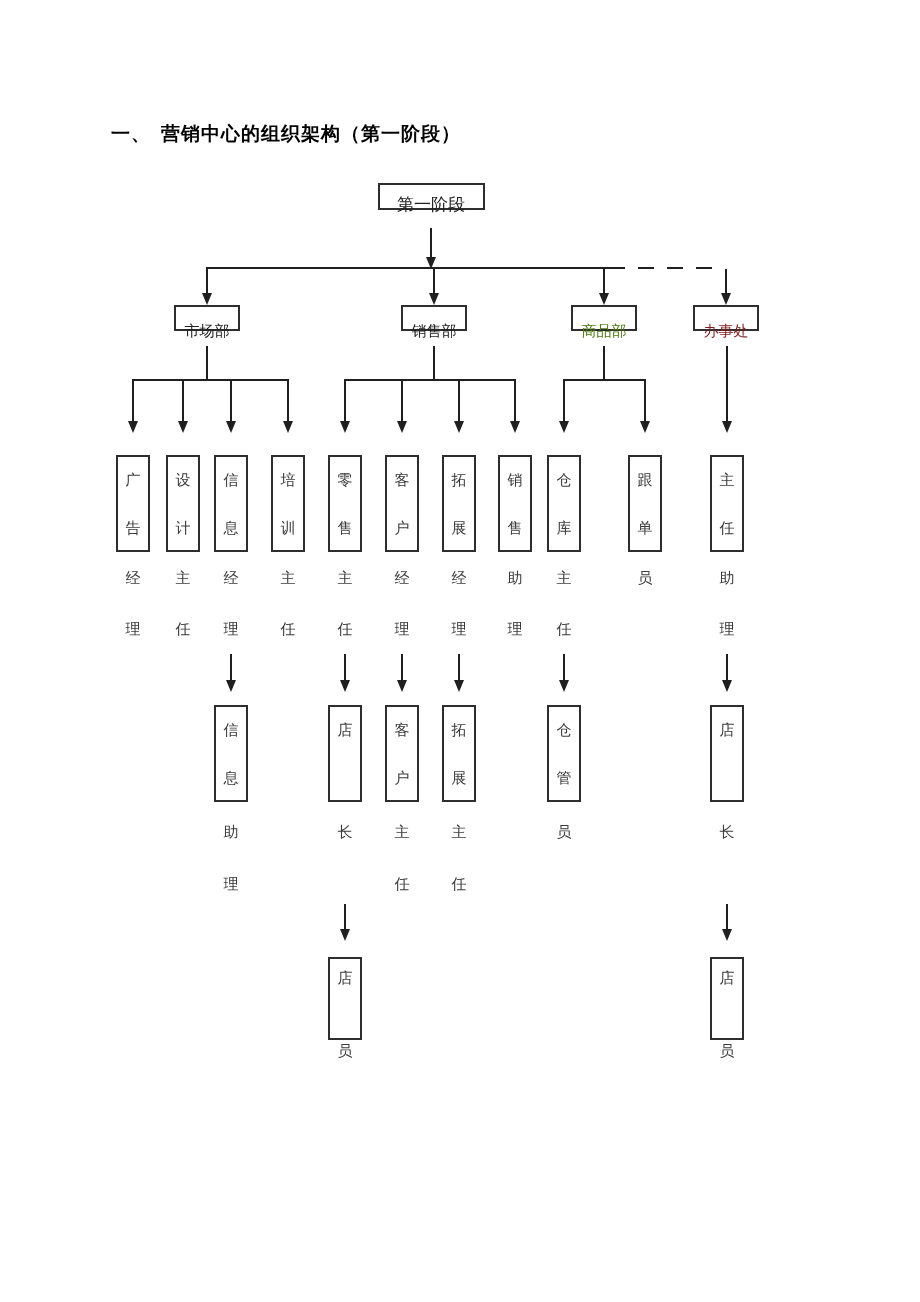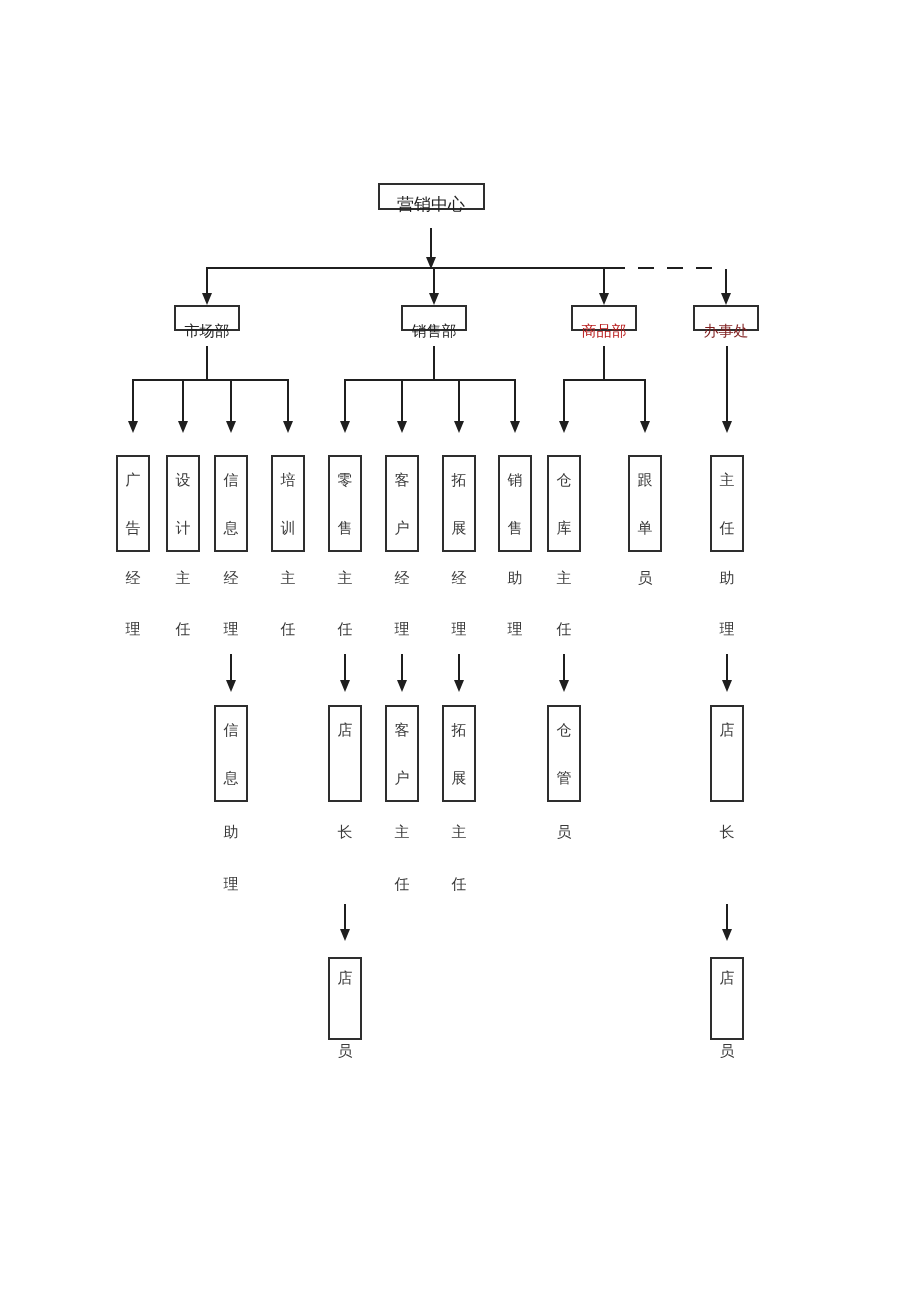--- a/index.html
+++ b/index.html
@@ -33,25 +33,28 @@
   #diagram{position:absolute;left:0;top:0;width:100%;height:100%;z-index:1;}
   #diagram > div{position:absolute;}
   .obox{background:#ffffff;box-sizing:border-box;}
   .dchar{text-align:center;font-size:15px;line-height:16px;color:#3a3a3a;}
   .dlabel{text-align:center;font-size:15px;line-height:16px;color:#333;background:transparent;white-space:nowrap;}
 </style>
 </head>
 <body>
 
 <div class="page">
+  <div class="heading-top">
+    <span>一、</span><span class="ht-text">营销中心的组织架构（第一阶段）</span>
+  </div>
 
 
   <div id="diagram">
       <div class="obox" style="left: 377.5px; top: 183px; width: 107px; height: 27px; border: 2px solid rgb(46, 46, 46);"></div>
-      <div class="dlabel" style="left: 371px; top: 197px; width: 120px; text-align: center; font-size: 17px; color: rgb(34, 34, 34); background: transparent;">营销中心</div>
+      <div class="dlabel" style="left: 371px; top: 197px; width: 120px; text-align: center; font-size: 17px; color: rgb(34, 34, 34); background: transparent;">第一阶段</div>
       <div style="left: 430px; top: 228px; width: 2px; height: 31px; background: rgb(31, 31, 31);"></div>
       <div style="left: 426px; top: 257px; width: 0px; height: 0px; border-left: 5px solid transparent; border-right: 5px solid transparent; border-top: 12px solid rgb(31, 31, 31);"></div>
       <div style="left: 206px; top: 267px; width: 403px; height: 2px; background: rgb(31, 31, 31);"></div>
       <div style="left: 609px; top: 267px; width: 115px; height: 2px; background: repeating-linear-gradient(90deg, rgb(31, 31, 31) 0px, rgb(31, 31, 31) 16px, transparent 16px, transparent 29px);"></div>
       <div style="left: 206px; top: 269px; width: 2px; height: 26px; background: rgb(31, 31, 31);"></div>
       <div style="left: 202px; top: 293px; width: 0px; height: 0px; border-left: 5px solid transparent; border-right: 5px solid transparent; border-top: 12px solid rgb(31, 31, 31);"></div>
       <div class="obox" style="left: 174px; top: 305px; width: 66px; height: 26px; border: 2px solid rgb(46, 46, 46);"></div>
       <div class="dlabel" style="left: 167px; top: 323px; width: 80px; color: rgb(34, 34, 34);">市场部</div>
       <div style="left: 206px; top: 346px; width: 2px; height: 34px; background: rgb(31, 31, 31);"></div>
       <div style="left: 132px; top: 379px; width: 157px; height: 2px; background: rgb(31, 31, 31);"></div>
@@ -144,21 +147,21 @@
       <div style="left: 514px; top: 380px; width: 2px; height: 43px; background: rgb(31, 31, 31);"></div>
       <div style="left: 510px; top: 421px; width: 0px; height: 0px; border-left: 5px solid transparent; border-right: 5px solid transparent; border-top: 12px solid rgb(31, 31, 31);"></div>
       <div class="obox" style="left: 498px; top: 455px; width: 34px; height: 97px; border: 2px solid rgb(46, 46, 46);"></div>
       <div class="dchar" style="left: 498px; top: 472px; width: 34px; color: rgb(58, 58, 58);">销</div>
       <div class="dchar" style="left: 498px; top: 520px; width: 34px; color: rgb(58, 58, 58);">售</div>
       <div class="dchar" style="left: 498px; top: 570px; width: 34px; color: rgb(58, 58, 58);">助</div>
       <div class="dchar" style="left: 498px; top: 621px; width: 34px; color: rgb(58, 58, 58);">理</div>
       <div style="left: 603px; top: 269px; width: 2px; height: 26px; background: rgb(31, 31, 31);"></div>
       <div style="left: 599px; top: 293px; width: 0px; height: 0px; border-left: 5px solid transparent; border-right: 5px solid transparent; border-top: 12px solid rgb(31, 31, 31);"></div>
       <div class="obox" style="left: 571px; top: 305px; width: 66px; height: 26px; border: 2px solid rgb(46, 46, 46);"></div>
-      <div class="dlabel" style="left: 564px; top: 323px; width: 80px; color: #b91c1c;">商品部</div>
+      <div class="dlabel" style="left: 564px; top: 323px; width: 80px; color: #4d7c0f;">商品部</div>
       <div style="left: 603px; top: 346px; width: 2px; height: 34px; background: rgb(31, 31, 31);"></div>
       <div style="left: 563px; top: 379px; width: 83px; height: 2px; background: rgb(31, 31, 31);"></div>
       <div style="left: 563px; top: 380px; width: 2px; height: 43px; background: rgb(31, 31, 31);"></div>
       <div style="left: 559px; top: 421px; width: 0px; height: 0px; border-left: 5px solid transparent; border-right: 5px solid transparent; border-top: 12px solid rgb(31, 31, 31);"></div>
       <div class="obox" style="left: 547px; top: 455px; width: 34px; height: 97px; border: 2px solid rgb(46, 46, 46);"></div>
       <div class="dchar" style="left: 547px; top: 472px; width: 34px; color: rgb(58, 58, 58);">仓</div>
       <div class="dchar" style="left: 547px; top: 520px; width: 34px; color: rgb(58, 58, 58);">库</div>
       <div class="dchar" style="left: 547px; top: 570px; width: 34px; color: rgb(58, 58, 58);">主</div>
       <div class="dchar" style="left: 547px; top: 621px; width: 34px; color: rgb(58, 58, 58);">任</div>
       <div style="left: 563px; top: 654px; width: 2px; height: 28px; background: rgb(31, 31, 31);"></div>

